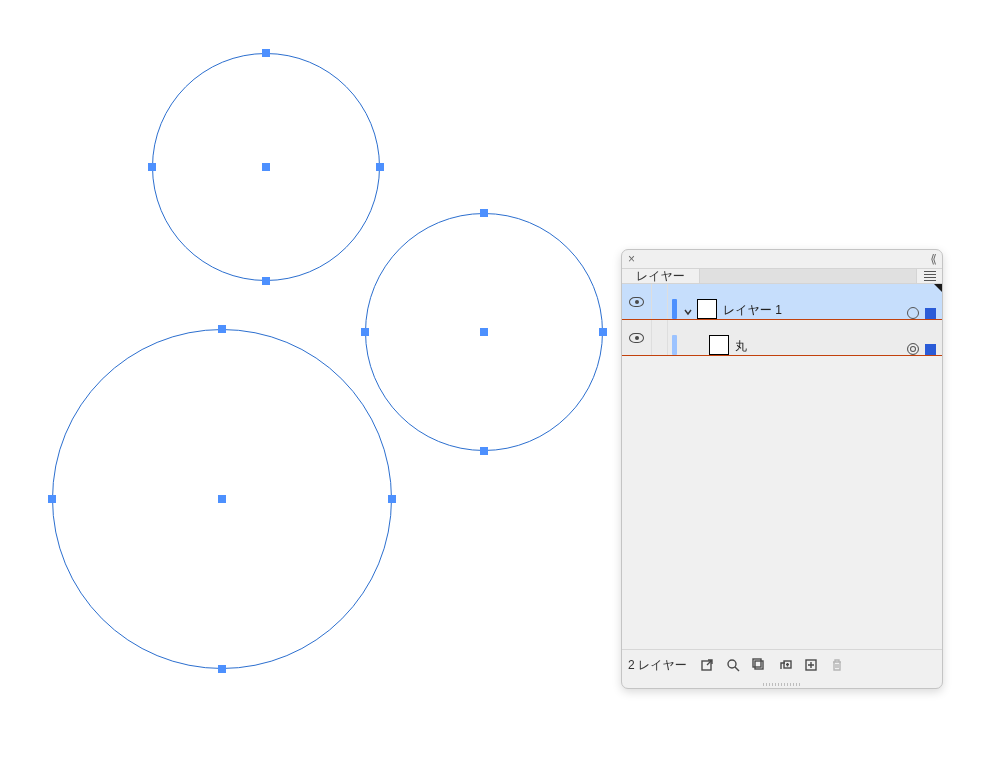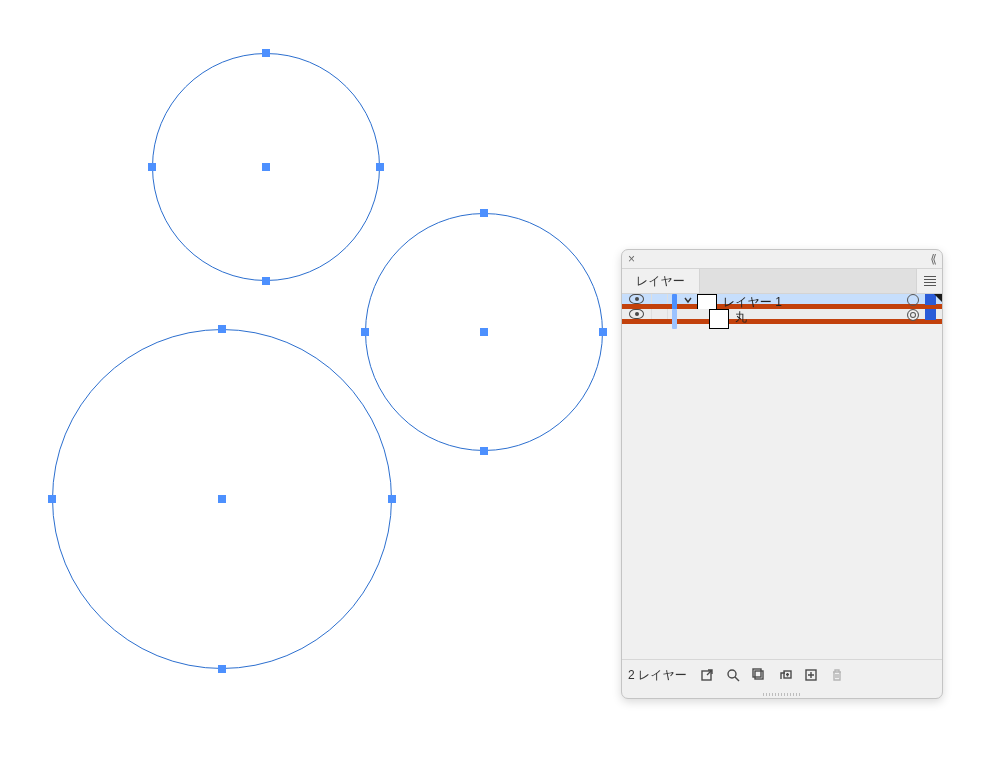--- a/index.html
+++ b/index.html
@@ -37,21 +37,21 @@
     height: 18px;
     display: flex;
     align-items: center;
     justify-content: space-between;
     padding: 0 6px;
     color: #6a6a6a;
   }
   .panel-titlebar .x { font-size: 12px; cursor: default; line-height: 1; }
   .panel-titlebar .collapse { font-size: 12px; letter-spacing: -1px; }
   .panel-tabs {
-    height: 26px;
+    height: 16px;
     display: flex;
     align-items: stretch;
     background: #e0e0e0;
     border-top: 1px solid #d4d4d4;
     border-bottom: 1px solid #d4d4d4;
   }
   .tab {
     display: flex; align-items: center;
     padding: 0 14px;
     background: #f0f0f0;
@@ -69,24 +69,24 @@
   }
   .tab-menu span { display: block; width: 12px; height: 1px; background: #555; }
 
   .layer-list {
     flex: 1;
     background: #f0f0f0;
     min-height: 366px;
     border-bottom: 1px solid #d7d7d7;
   }
   .layer-row {
-    height: 15px;
-    display: flex;
-    align-items: flex-start;
-    border-bottom: 5px solid #c2410c;
+    height: 36px;
+    display: flex;
+    align-items: flex-end;
+    border-bottom: 1px solid #c2410c;
     position: relative;
   }
   .layer-row.selected { background: #c6defc; }
   .layer-row.child { background: #ececec; }
   .vis-col {
     width: 30px;
     height: 100%;
     display: flex; align-items: center; justify-content: center;
     border-right: 1px solid #dedede;
   }

